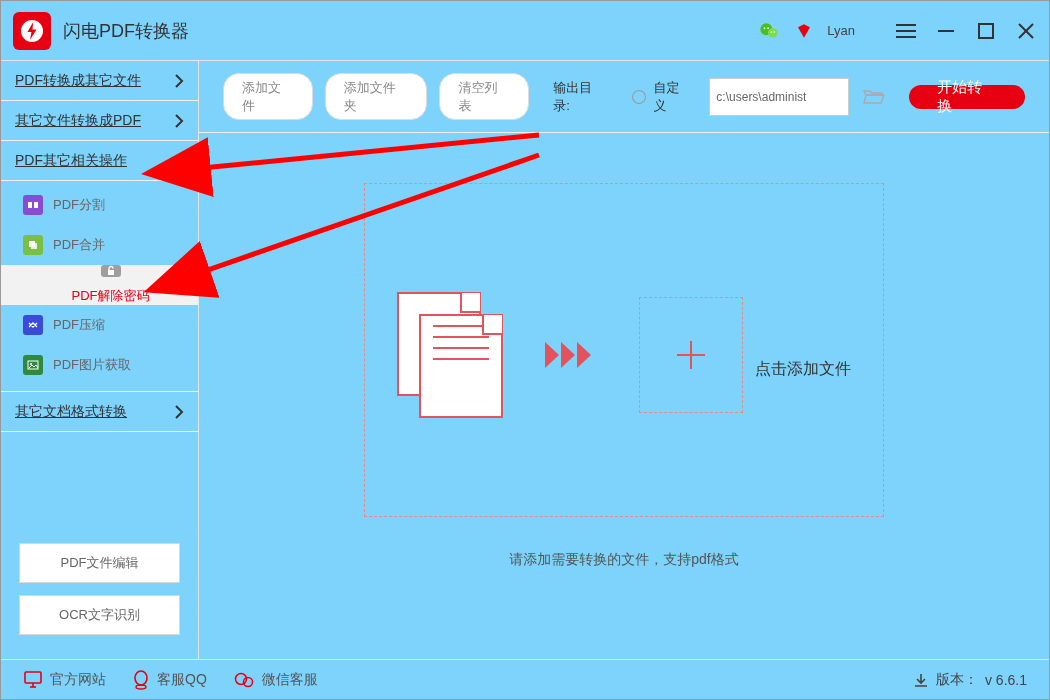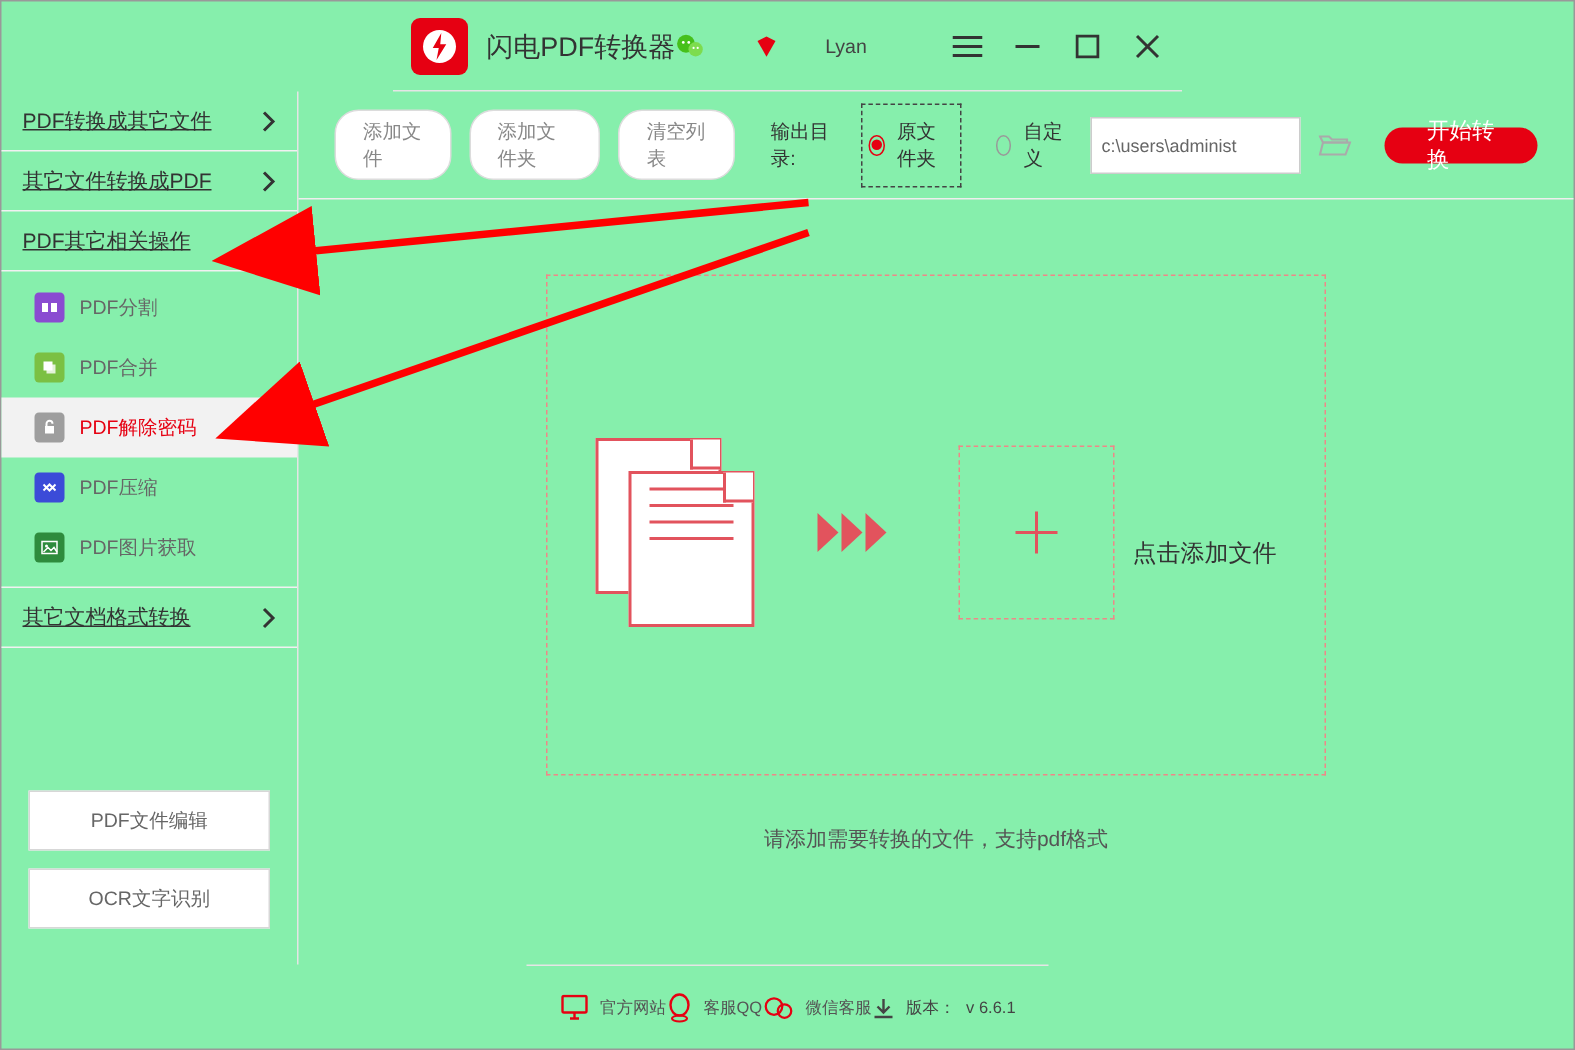--- a/index.html
+++ b/index.html
@@ -1,53 +1,53 @@
 <!DOCTYPE html>
 <html><head>
 <meta charset="utf-8">
 <style>
   * { box-sizing: border-box; margin: 0; padding: 0; font-family: "Microsoft YaHei", "PingFang SC", sans-serif; }
   body { background: #f5f5f5; display: flex; justify-content: center; align-items: flex-start; }
   .window {
-    width: 1050px; height: 700px; background: #86efac; border: 1px solid #999;
-    display: flex; flex-direction: column; position: relative; align-items: center;
+    width: 1050px; height: 700px; background: #7dd3fc; border: 1px solid #999;
+    display: flex; flex-direction: column; position: relative;
   }
 
   
   .titlebar {
     height: 60px; border-bottom: 1px solid #e5e5e5;
     display: flex; align-items: center; padding: 0 12px;
   }
   .app-logo {
     width: 38px; height: 38px; background: #e60012; border-radius: 6px;
     display: flex; align-items: center; justify-content: center; margin-right: 12px;
   }
   .app-title { font-size: 18px; font-weight: 500; color: #333; }
   .titlebar .spacer { flex: 1; }
-  .titlebar .right { display: flex; align-items: center; gap: 30px; }
+  .titlebar .right { display: flex; align-items: center; gap: 14px; }
   .user-name { font-size: 13px; color: #444; margin-right: 16px; }
   .win-controls { display: flex; align-items: center; gap: 18px; margin-left: 10px; }
   .win-btn { width: 22px; height: 22px; display: flex; align-items: center; justify-content: center; cursor: pointer; }
 
   
   .main { flex: 1; display: flex; min-height: 0; }
 
   
   .sidebar { width: 198px; border-right: 1px solid #e5e5e5; display: flex; flex-direction: column; }
   .side-group {
     height: 40px; display: flex; align-items: center; justify-content: space-between;
     padding: 0 14px; font-size: 14px; color: #333; cursor: pointer;
     border-bottom: 1px solid #f1f1f1; font-weight: 500; text-decoration: underline;
   }
   .sub-list { padding: 4px 0 6px 0; border-bottom: 1px solid #f1f1f1; }
   .sub-item {
     height: 40px; display: flex; align-items: center; gap: 10px; padding-left: 22px;
     font-size: 13px; color: #666; cursor: pointer;
   }
-  .sub-item.active { background: #f2f2f2; color: #e60012; }
+  .sub-item.active { background: #f2f2f2; color: #e60012; flex-direction: column; }
   .sub-icon { width: 20px; height: 20px; border-radius: 3px; display: flex; align-items: center; justify-content: center; }
   .side-bottom { margin-top: auto; padding: 10px 18px 24px 18px; display: flex; flex-direction: column; gap: 12px; }
   .side-btn {
     height: 40px; border: 1px solid #d7d7d7; background: #fff; font-size: 13px; color: #666;
     display: flex; align-items: center; justify-content: center; cursor: pointer;
   }
 
   
   .content { flex: 1; display: flex; flex-direction: column; position: relative; }
   .toolbar {
@@ -102,22 +102,22 @@
     width: 104px; height: 116px; border: 1px dashed #e88;
     display: flex; align-items: center; justify-content: center;
     font-size: 46px; color: #e2535d; font-weight: 200;
   }
 
   
   .anno { position: absolute; pointer-events: none; }
 
   
   .footer {
-    height: 56px; border-top: 1px solid #e5e5e5; display: flex; align-items: center;
-    padding: 0 22px; font-size: 11px; color: #555; 
+    height: 40px; border-top: 1px solid #e5e5e5; display: flex; align-items: center;
+    padding: 0 22px; font-size: 14px; color: #555; gap: 26px;
   }
   .footer .link { display: flex; align-items: center; gap: 7px; cursor: pointer; }
   .footer .spacer { flex: 1; }
   .version { display: flex; align-items: center; gap: 7px; color: #444; }
 
   
   svg { display: block; }
 </style>
 </head>
 <body>
@@ -258,24 +258,20 @@
     </div>
 
     <div class="content">
       <div class="toolbar">
         <div class="pill-btn">添加文件</div>
         <div class="pill-btn">添加文件夹</div>
         <div class="pill-btn">清空列表</div>
         <div class="tool-spacer"></div>
         <span class="out-label">输出目录:</span>
 
-        <div class="radio-group marked">
-          <span class="radio checked"></span>
-          <span class="radio-label">原文件夹</span>
-        </div>
         <div class="radio-group">
           <span class="radio"></span>
           <span class="radio-label">自定义</span>
         </div>
 
         <input class="path-input" value="c:\users\administ" style="">
         <div class="browse-btn">
           <svg width="22" height="18" viewBox="0 0 22 18">
             <path d="M1 3 h6 l2 2 h10 v2 H3 Z" fill="none" stroke="#aaa" stroke-width="1.4"></path>
             <path d="M3 7 h18 l-3 8 H1 Z" fill="none" stroke="#aaa" stroke-width="1.4"></path>

